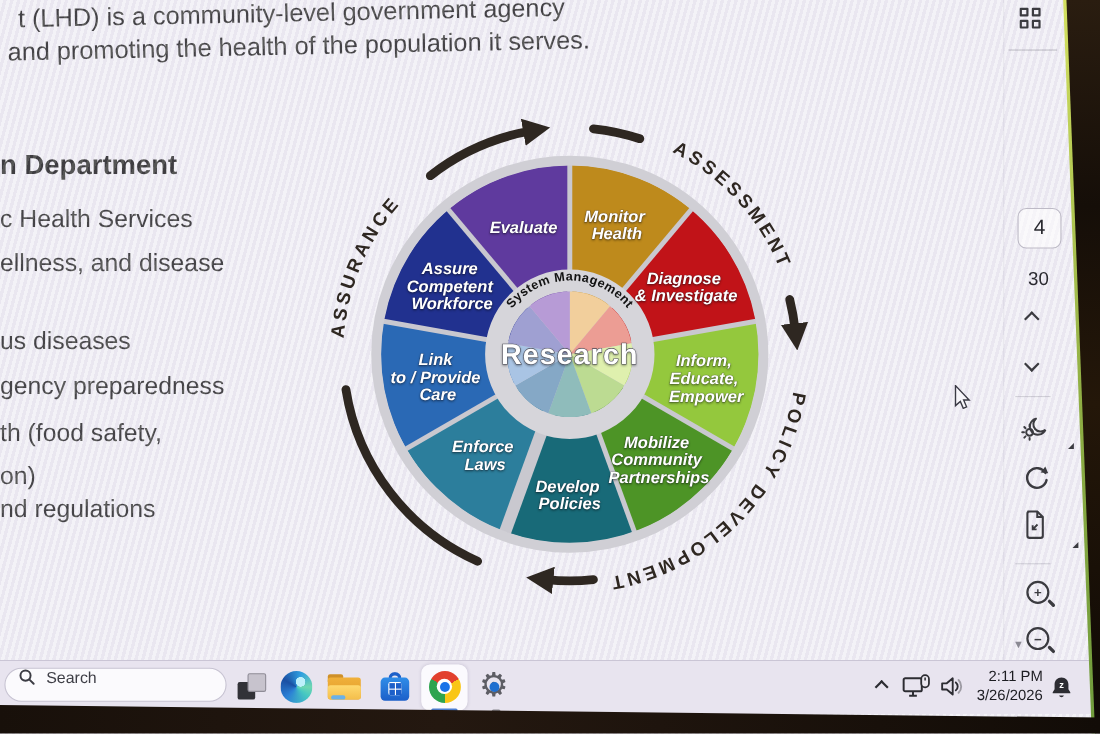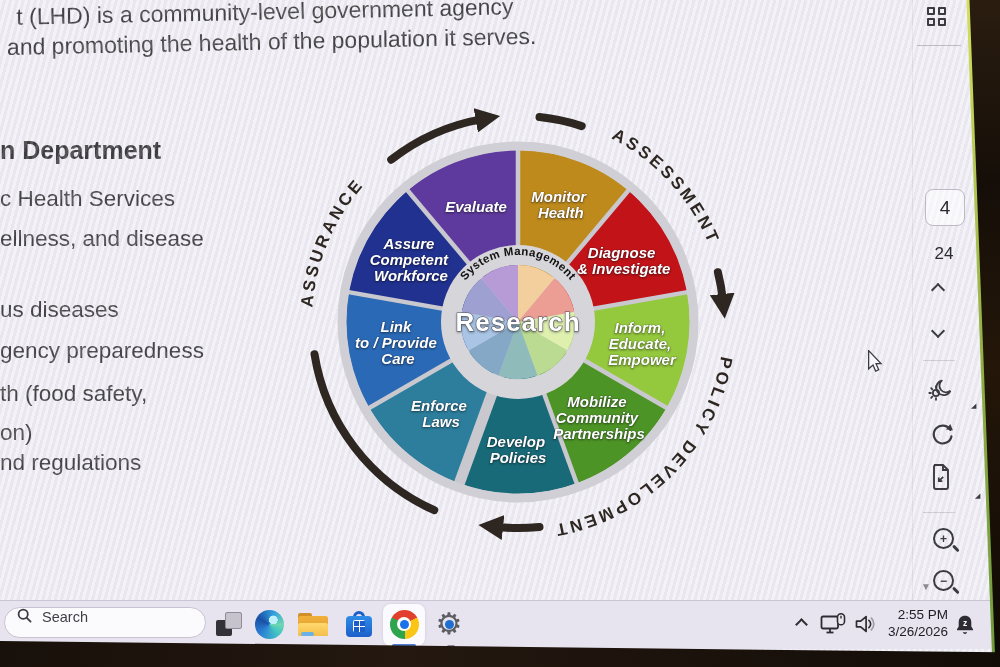--- a/index.html
+++ b/index.html
@@ -226,21 +226,21 @@
           <span class="sq"></span>
           <span class="sq"></span>
           <span class="sq"></span>
       </div>
     </div>
     <div class="sb-div" style="top:45px;"></div>
 
     <div class="pagebox">
       <span>4</span>
     </div>
-    <div class="pagetotal">24</div>
+    <div class="pagetotal">30</div>
 
     <div class="sb-btn" style="left:20px;top:285px;">
       <div class="chev up"></div>
     </div>
     <div class="sb-btn" style="left:20px;top:326px;">
       <div class="chev down"></div>
     </div>
     <div class="sb-div" style="top:360px;left:10px;width:32px;background:rgba(60,60,75,.18);"></div>
 
     <div class="sb-btn" style="left:14px;top:376px;">
@@ -343,21 +343,21 @@
       </svg>
     </div>
     <div class="tb-slot" style="left:850px;">
       <svg width="25" height="22" viewBox="0 0 24 22">
         <path d="M3 8.2 h4.2 L12.6 3.6 v14.8 L7.2 13.8 H3 Z" fill="none" stroke="#2c2c32" stroke-width="1.7" stroke-linejoin="round"></path>
         <path d="M15.4 7.4 a4.6 4.6 0 0 1 0 7.2" fill="none" stroke="#2c2c32" stroke-width="1.7" stroke-linecap="round"></path>
         <path d="M17.9 5.2 a8.2 8.2 0 0 1 0 11.6" fill="none" stroke="#2c2c32" stroke-width="1.7" stroke-linecap="round" opacity=".4"></path>
       </svg>
     </div>
     <div class="clock">
-      <div>2:55 PM</div>
+      <div>2:11 PM</div>
       <div>3/26/2026</div>
     </div>
     <div class="tb-slot" style="left:950px;top:10px;">
       <svg width="24" height="26" viewBox="0 0 24 26">
         <path d="M12 2.8 c-3.8 0 -6.3 2.7 -6.3 6.4 v4.3 L4 16.3 v1 h16 v-1 l-1.7 -2.8 V9.2 c0 -3.7 -2.5 -6.4 -6.3 -6.4 z" fill="#2c2c32"></path>
         <path d="M9.8 19.3 a2.3 2.3 0 0 0 4.4 0 z" fill="#2c2c32"></path>
         <text x="12" y="12.8" text-anchor="middle" font-size="8.5" font-weight="700" fill="#fff">z</text>
       </svg>
     </div>
   </div>

